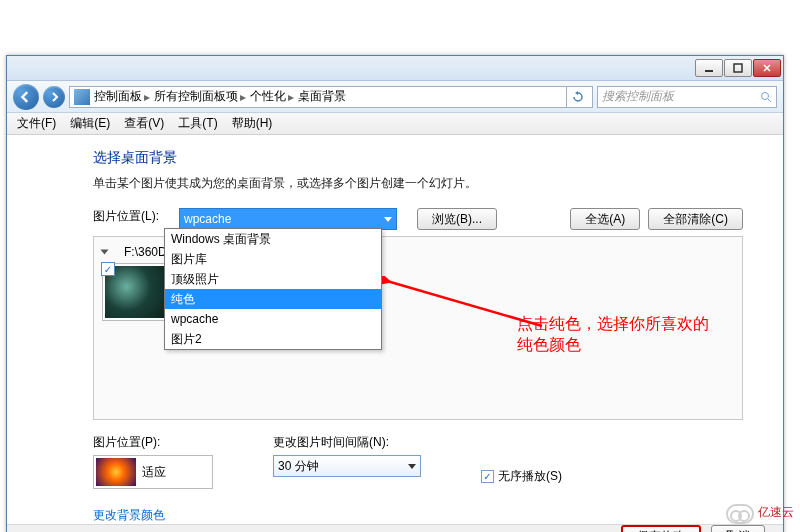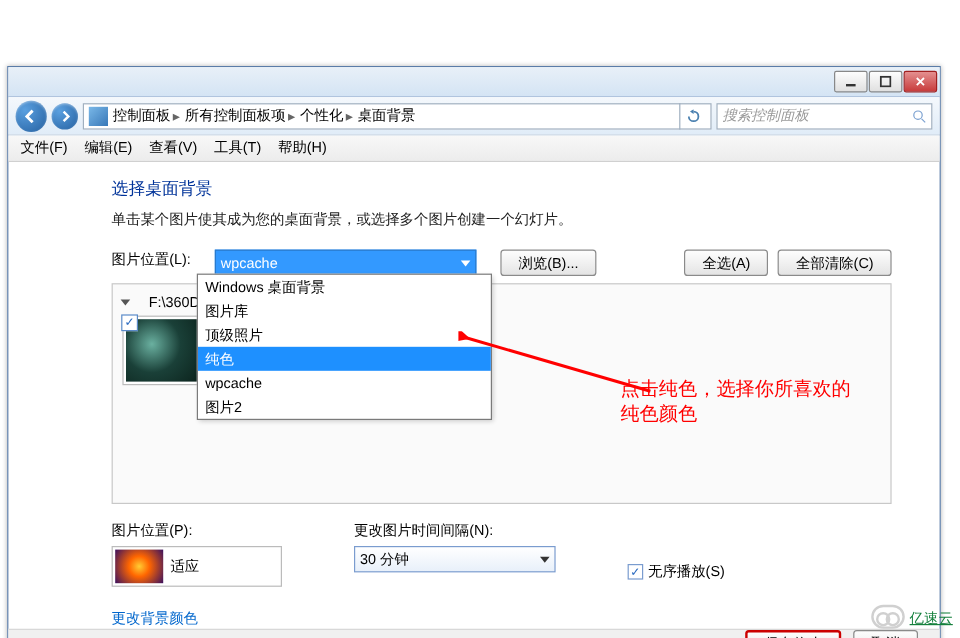--- a/index.html
+++ b/index.html
@@ -24,42 +24,42 @@
     .content{padding:14px 40px 0 86px; position:relative; height: calc(100% - 25px - 32px - 22px - 44px);}
     .heading{color:#003399;font-size:14px;margin-bottom:8px;}
     .desc{color:#222;margin-bottom:16px;}
     .row{display:flex;gap:20px;margin-bottom:6px;}
     .lbl{white-space:nowrap;}
     .combo{border:1px solid #7a9ccf;background:linear-gradient(#fff,#e8f0fa);height:22px;display:flex;align-items:center;padding:0 4px;position:relative;}
     .combo.main{width:218px;background:#3399ff;color:#fff;border-color:#2a7acc;}
     .combo .arrow{margin-left:auto;border-left:4px solid transparent;border-right:4px solid transparent;border-top:5px solid #333;}
     .combo.main .arrow{border-top-color:#fff;}
     .btn{height:22px;padding:0 14px;border:1px solid #8a8a8a;background:linear-gradient(#fdfdfd,#e4e4e4);border-radius:3px;display:inline-flex;align-items:center;white-space:nowrap;}
-    .dropdown{position:absolute;left:157px;top:172px;width:246px;border:1px solid #7a7a7a;background:#fff;box-shadow:2px 2px 4px rgba(0,0,0,.2);z-index:10;}
+    .dropdown{position:absolute;left:157px;top:172px;width:218px;border:1px solid #7a7a7a;background:#fff;box-shadow:2px 2px 4px rgba(0,0,0,.2);z-index:10;}
     .dd-item{padding:2px 6px;line-height:16px;}
     .dd-item.sel{background:#1e90ff;color:#fff;}
     .panel-area{border:1px solid #c8c8c8;background:#fafafa;margin-top:6px;height:184px;padding:8px;position:relative;}
     .group-hdr{display:flex;align-items:center;gap:17px;margin-bottom:4px;}
     .tri{border-top:4px solid transparent;border-bottom:4px solid transparent;border-left:5px solid #555;transform:rotate(90deg);}
     .thumb-wrap{position:relative;width:78px;height:58px;border:1px solid #bbb;background:#fff;padding:2px;}
     .thumb{width:100%;height:100%;background:radial-gradient(circle at 30% 40%, #6ab0a0 0%, #1a4038 40%, #061812 100%);}
     .chk{position:absolute;left:-2px;top:-2px;width:14px;height:14px;border:1px solid #5a8ac8;background:#fff;display:flex;align-items:center;justify-content:center;color:#2a6ac0;font-size:10px;}
     .lower{display:flex;gap:60px;padding-top:14px;}
     .col{display:flex;flex-direction:column;gap:4px;}
-    .fit-row{display:flex;align-items:center;gap:6px;border:1px solid #bbb;padding:2px;width:142px;}
+    .fit-row{display:flex;align-items:center;gap:6px;border:1px solid #bbb;padding:2px;width:120px;}
     .fit-thumb{width:40px;height:28px;background:radial-gradient(circle at 50% 50%, #ffcc33 0%, #ff6600 35%, #3a1060 100%);}
     .fit-combo{flex:1;display:flex;align-items:center;}
-    .interval{width:168px;}
+    .interval{width:148px;}
     .chk2{width:13px;height:13px;border:1px solid #7a9ccf;background:#fff;display:inline-flex;align-items:center;justify-content:center;color:#2a6ac0;font-size:10px;margin-right:4px;}
     .link{color:#0066cc;cursor:pointer;}
     .footer{position:absolute;left:0;right:0;bottom:0;height:44px;background:#f0f0f0;border-top:1px solid #d8d8d8;display:flex;align-items:flex-start;justify-content:flex-end;gap:10px;padding:0 18px;}
     .btn.primary{border:2px solid #cc0000;background:linear-gradient(#fdfdfd,#e4e4e4);}
     .annot{position:absolute;color:#ff0000;font-size:16px;z-index:20;}
     .arrow-svg{position:absolute;z-index:15;}
-    .watermark{position:absolute;right:6px;bottom:8px;color:#15803d;font-size:16px;display:flex;align-items:flex-end;gap:4px;z-index:30;text-decoration:underline;}
+    .watermark{position:absolute;right:6px;bottom:8px;color:#b91c1c;font-size:16px;display:flex;align-items:flex-start;gap:4px;z-index:30;}
     .watermark-logo{width:28px;height:20px;border:2px solid #d0d0d0;border-radius:10px;position:relative;}
     .watermark-logo::before,.watermark-logo::after{content:"";position:absolute;border:2px solid #d0d0d0;border-radius:50%;}
     .watermark-logo::before{width:8px;height:8px;left:2px;top:4px;}
     .watermark-logo::after{width:8px;height:8px;right:2px;top:4px;}
     .right-btns{margin-left:auto;display:flex;gap:8px;}
   </style>
 </head>
 <body>
 
 <div class="window">

